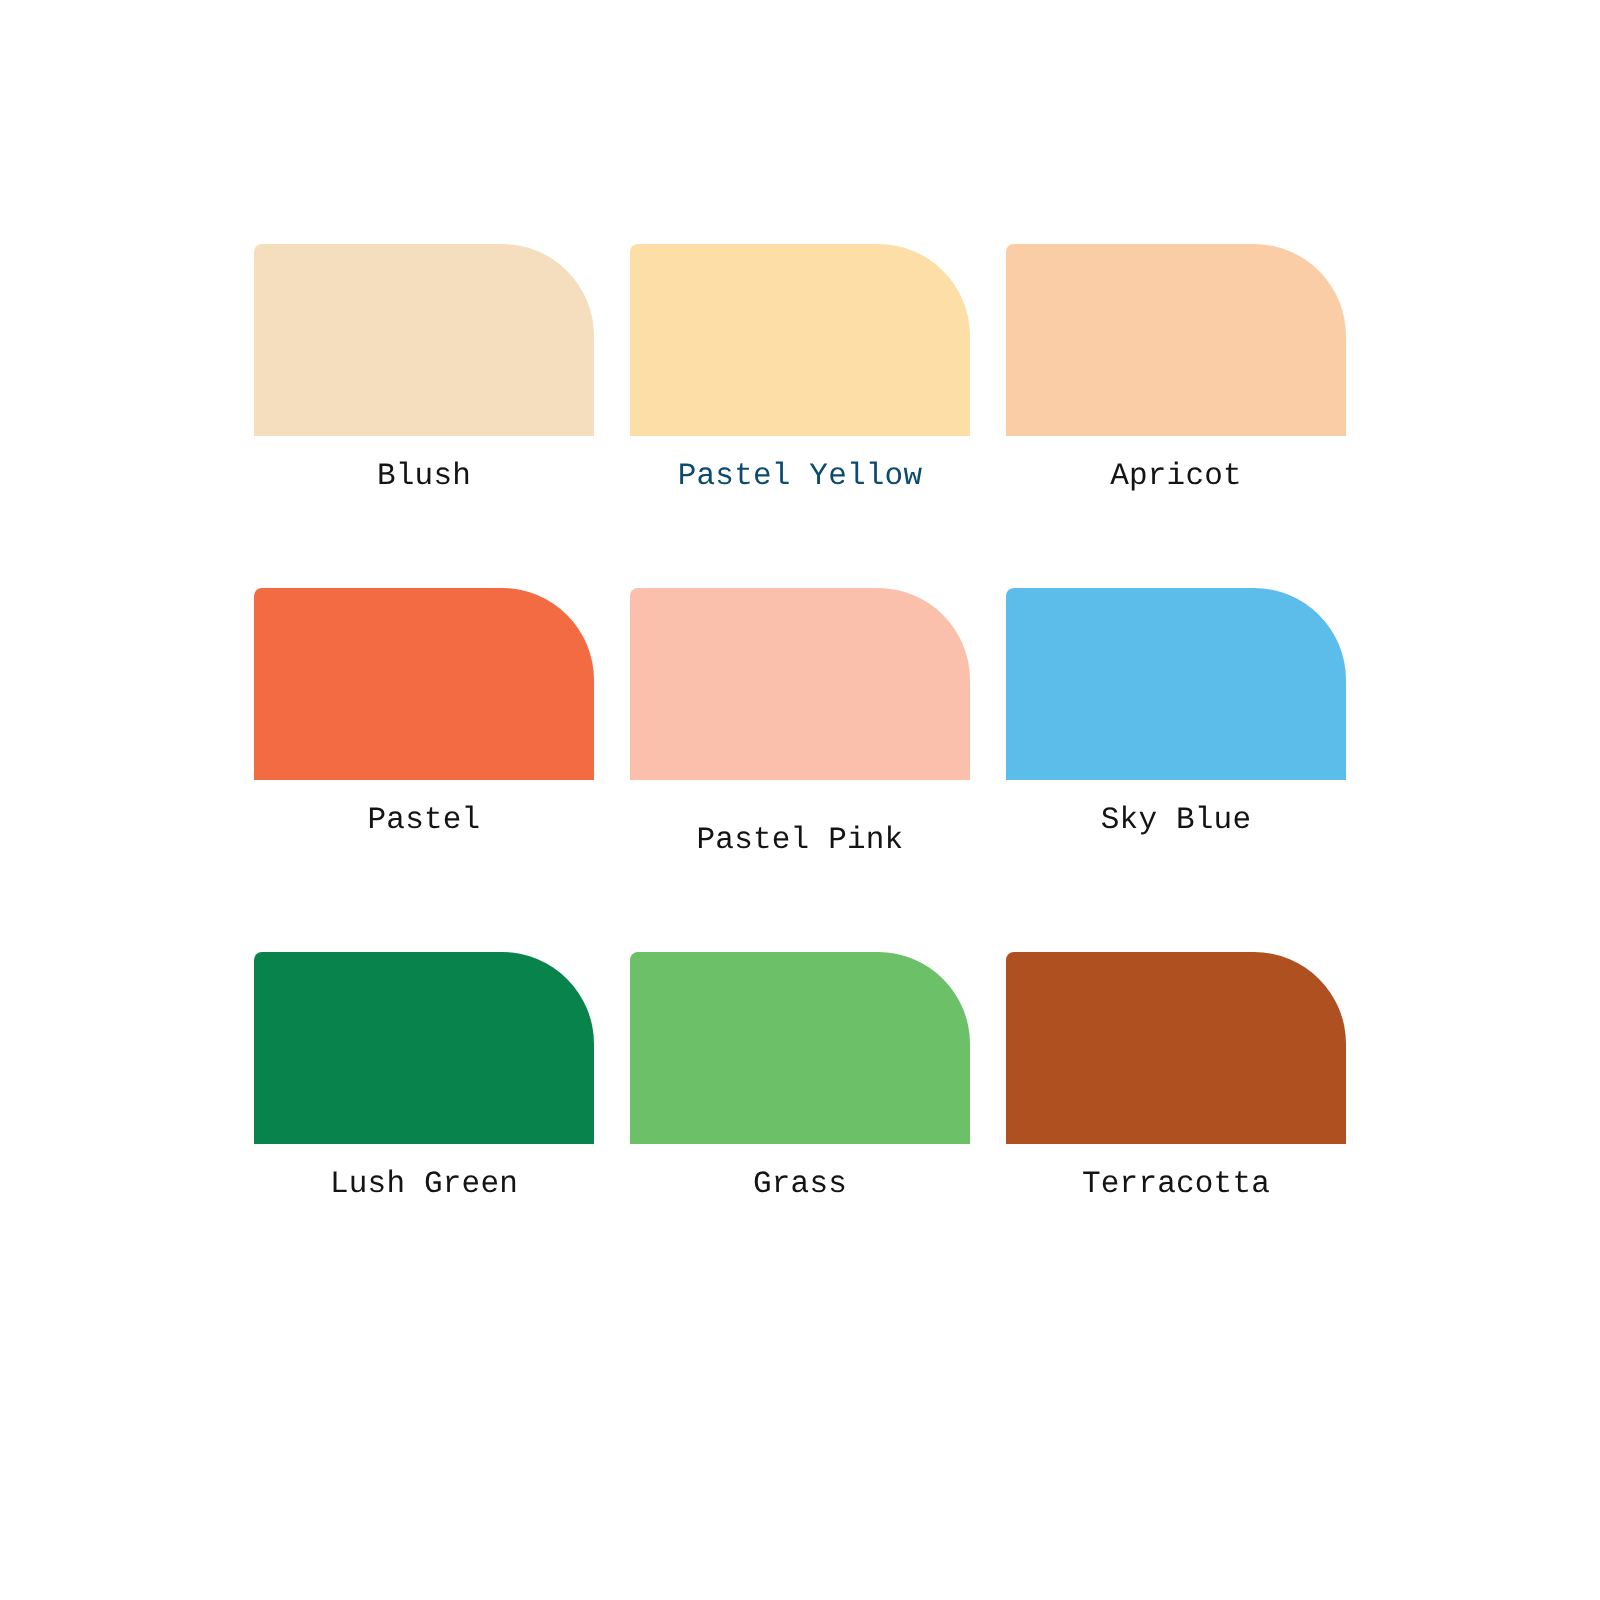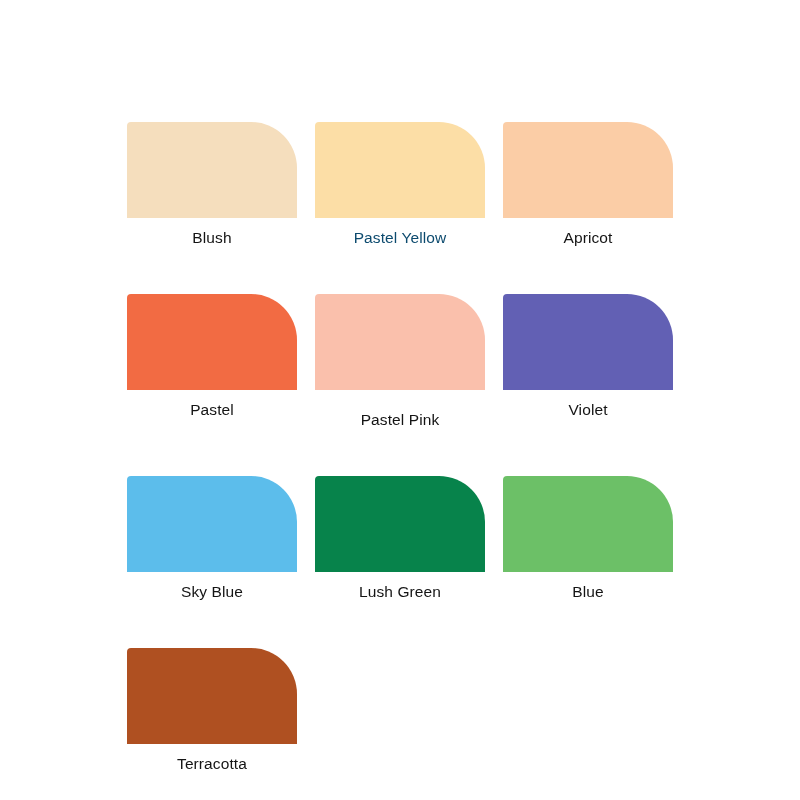--- a/index.html
+++ b/index.html
@@ -52,21 +52,21 @@
   }
 
   .swatch-label {
     margin-top: 10px;
     font-size: 15.5px;
     line-height: 20px;
     color: #141414;
     text-align: center;
     letter-spacing: 0.1px;
     white-space: nowrap;
-    font-family: Liberation Sans, sans-serif;
+    font-family: Liberation Mono, monospace;
   }
 </style>
 </head>
 <body style="background: rgb(255, 255, 255);">
 
 <div id="palette-board">
   <div id="swatch-grid">
       <div class="swatch-cell">
         <div class="swatch-chip" style="background-color: rgb(245, 222, 189);"></div>
         <div class="swatch-label" style="color: rgb(20, 20, 20);">Blush</div>
@@ -81,33 +81,29 @@
       </div>
       <div class="swatch-cell">
         <div class="swatch-chip" style="background-color: rgb(242, 107, 67);"></div>
         <div class="swatch-label" style="color: rgb(20, 20, 20);">Pastel</div>
       </div>
       <div class="swatch-cell">
         <div class="swatch-chip" style="background-color: rgb(250, 192, 172);"></div>
         <div class="swatch-label" style="color: rgb(20, 20, 20); margin-top: 20px;">Pastel Pink</div>
       </div>
       <div class="swatch-cell">
-        <div class="swatch-chip" style="background-color: rgb(98, 96, 180);"></div>
-        <div class="swatch-label" style="color: rgb(20, 20, 20);">Violet</div>
-      </div>
-      <div class="swatch-cell">
         <div class="swatch-chip" style="background-color: rgb(92, 189, 235);"></div>
         <div class="swatch-label" style="color: rgb(20, 20, 20);">Sky Blue</div>
       </div>
       <div class="swatch-cell">
         <div class="swatch-chip" style="background-color: rgb(7, 131, 75);"></div>
         <div class="swatch-label" style="color: rgb(20, 20, 20);">Lush Green</div>
       </div>
       <div class="swatch-cell">
         <div class="swatch-chip" style="background-color: rgb(108, 192, 103);"></div>
-        <div class="swatch-label" style="color: rgb(20, 20, 20);">Blue</div>
+        <div class="swatch-label" style="color: rgb(20, 20, 20);">Grass</div>
       </div>
       <div class="swatch-cell">
         <div class="swatch-chip" style="background-color: rgb(175, 80, 33);"></div>
         <div class="swatch-label" style="color: rgb(20, 20, 20);">Terracotta</div>
       </div>
     </div>
 </div>
 
 </body></html>

